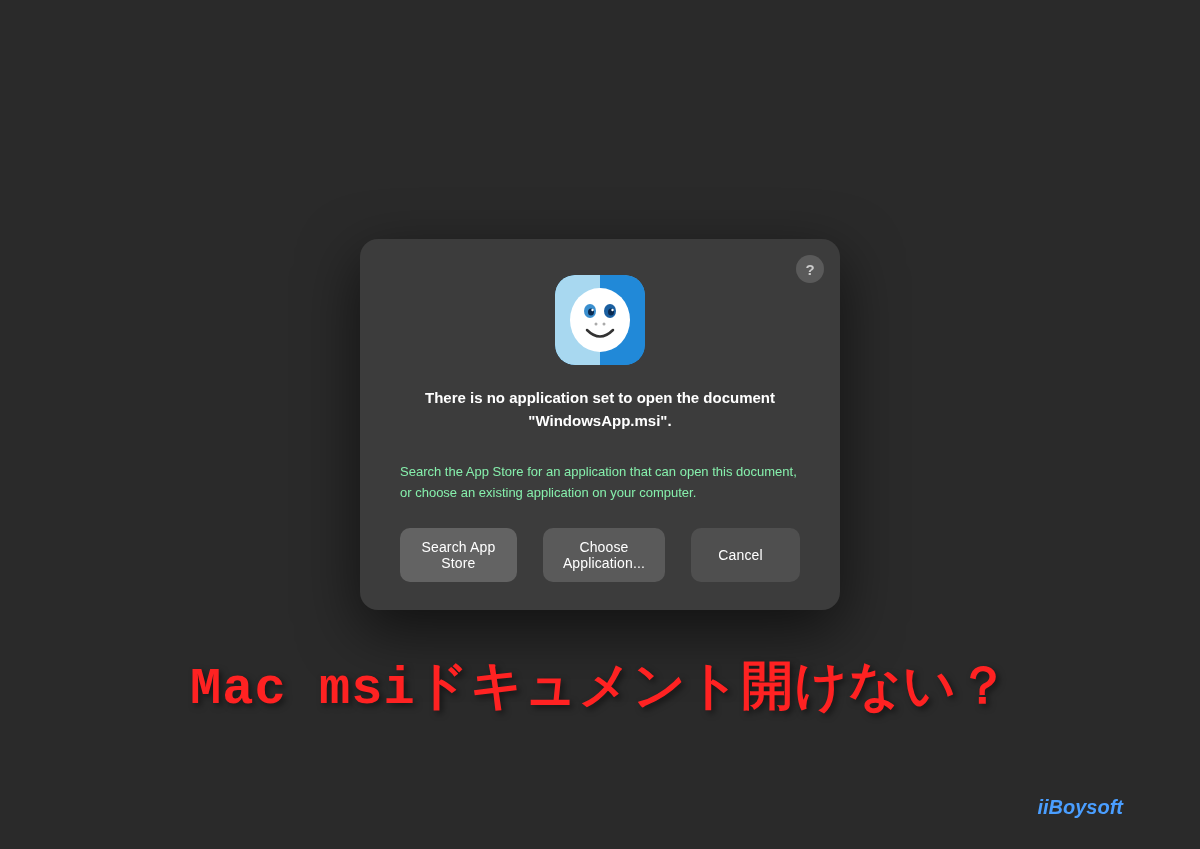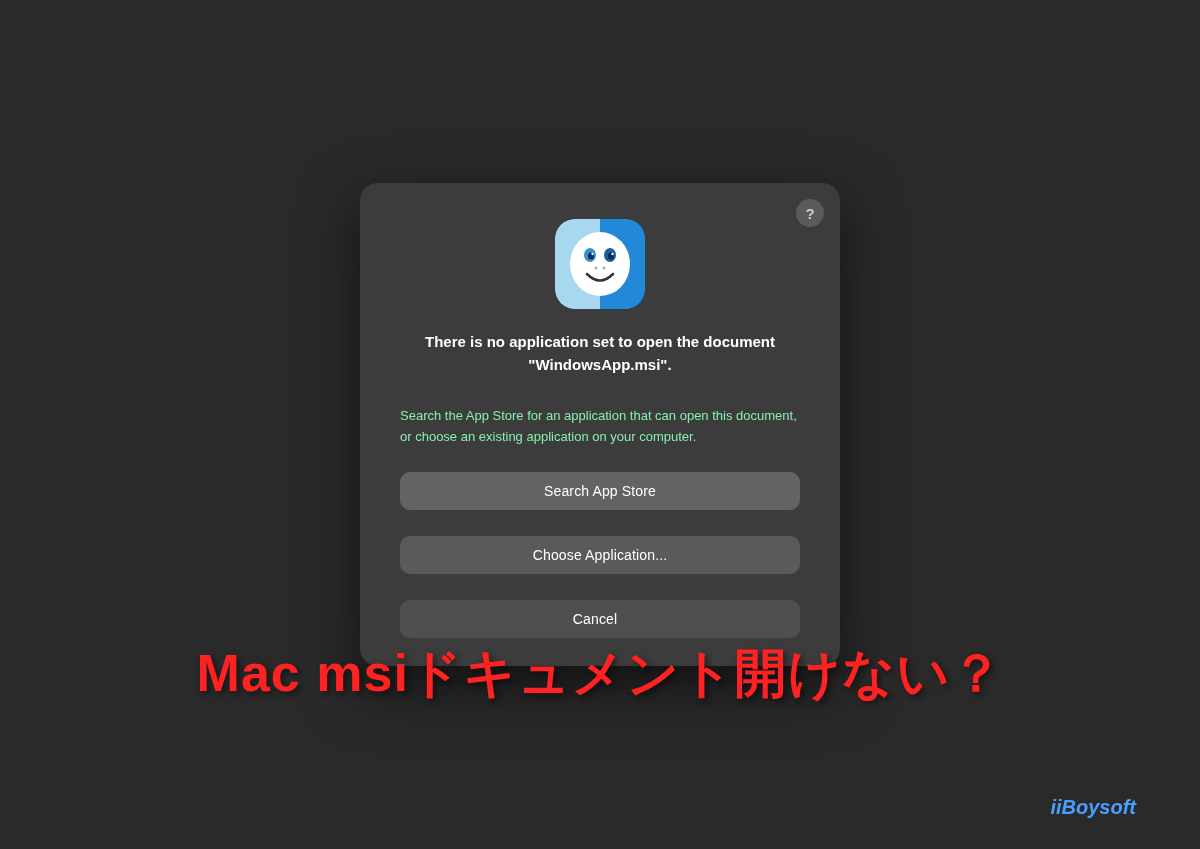--- a/index.html
+++ b/index.html
@@ -89,21 +89,21 @@
       font-size: 13px;
       font-weight: 400;
       text-align: left;
       line-height: 1.6;
       margin-bottom: 24px;
     }
 
     .buttons {
       width: 100%;
       display: flex;
-      flex-direction: column;
+      flex-direction: row;
       gap: 26px;
     }
 
     .btn {
       width: 100%;
       padding: 11px 20px;
       border-radius: 10px;
       font-size: 14px;
       font-weight: 500;
       cursor: pointer;
@@ -123,43 +123,44 @@
     }
 
     .btn-cancel {
       background: #4f4f4f;
       padding-left: 10px;
     }
 
     
     .overlay-text-container {
       position: absolute;
-      bottom: 140px;
+      bottom: 128px;
       left: 0;
       right: 0;
       display: flex;
       justify-content: center;
       z-index: 20;
       pointer-events: none;
+      font-family: Liberation Mono, monospace;
     }
 
     .overlay-text {
       font-size: 52px;
       font-weight: 900;
       color: #ff2222;
       text-shadow: 3px 3px 6px rgba(0,0,0,0.5);
       white-space: nowrap;
       letter-spacing: 0.02em;
     }
 
     
     .brand {
       position: absolute;
       bottom: 30px;
-      right: 64px;
+      right: 77px;
       z-index: 20;
       font-size: 20px;
       font-weight: 700;
       color: #4a9eff;
       font-style: italic;
     }
 
     .brand span.i-letter {
       color: #4a9eff;
     }

